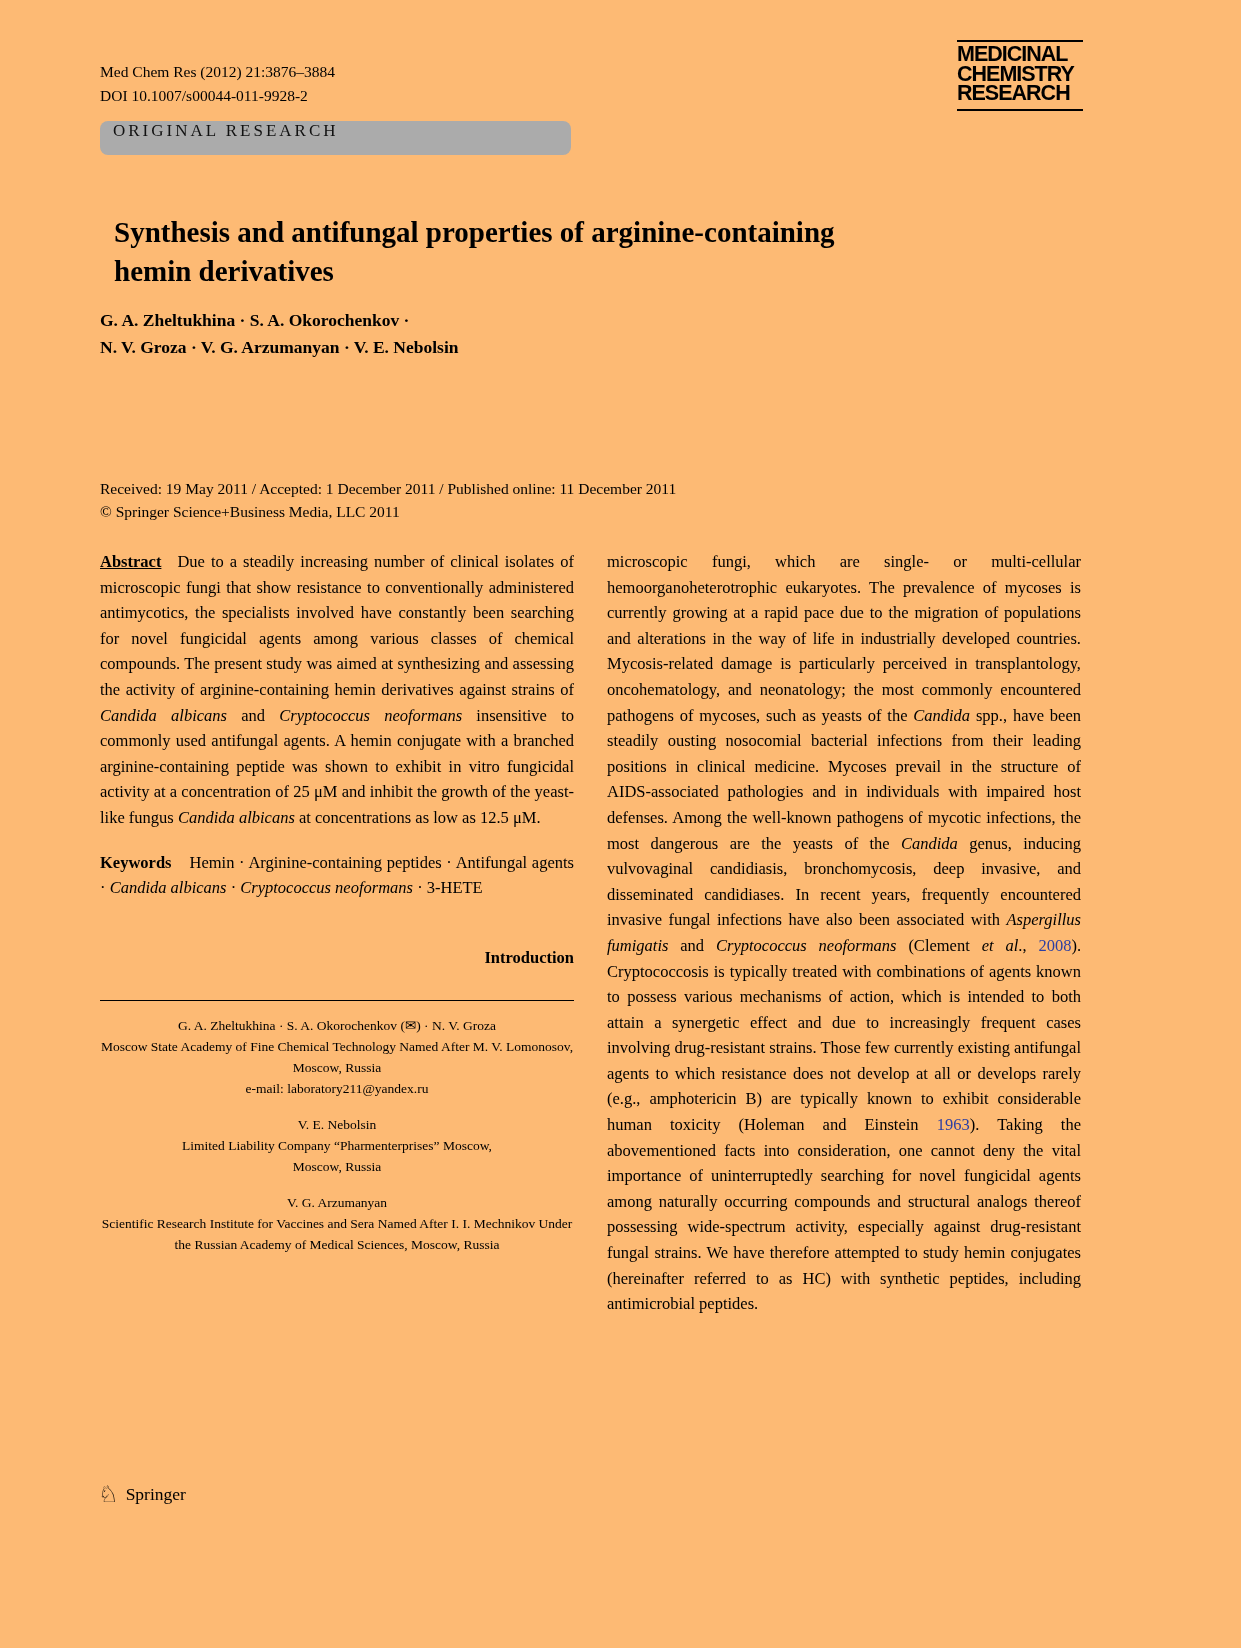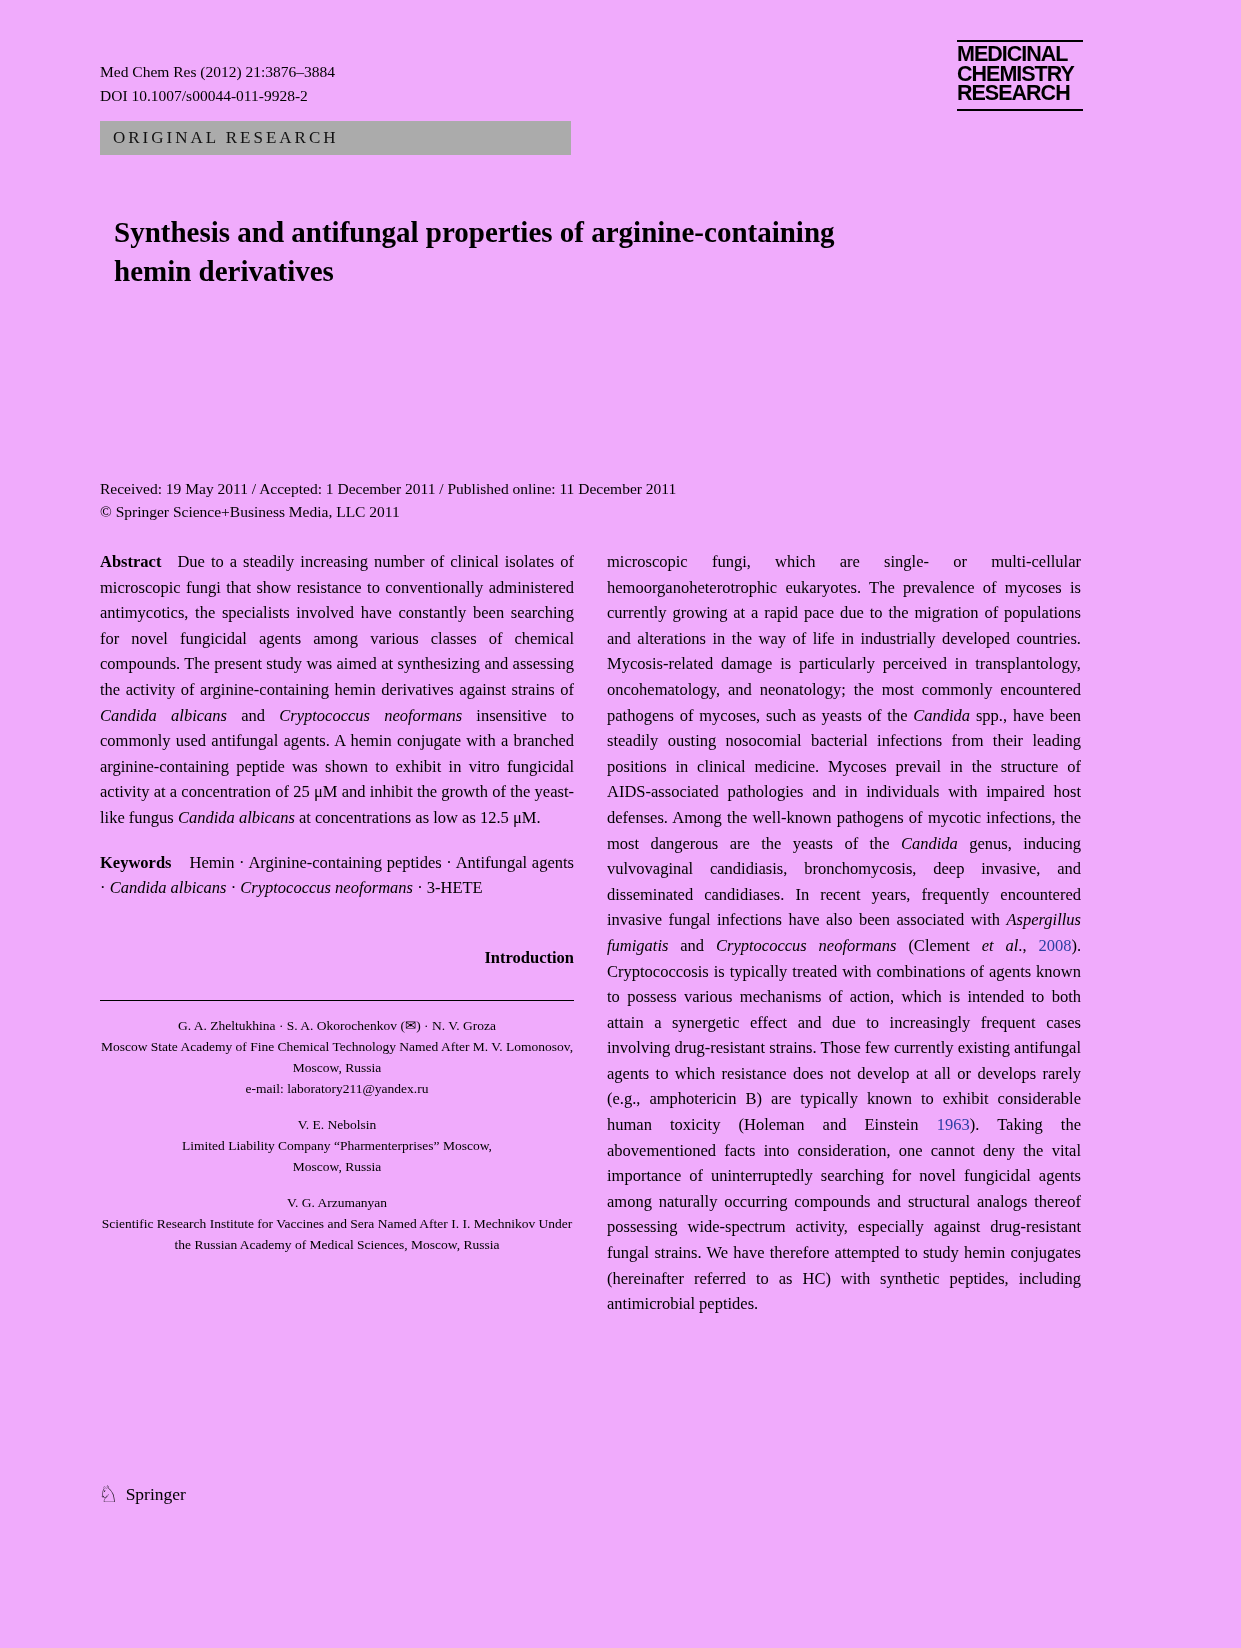--- a/index.html
+++ b/index.html
@@ -2,41 +2,41 @@
 <html style="--link: #2c3fa3; --banner_bg: #ababab;"><head>
 <meta charset="utf-8">
 <style>
   * { box-sizing: border-box; }
   html, body { margin: 0; padding: 0; background: #e9e9e9; }
   .page {
     position: relative;
     width: 1241px;
     height: 1648px;
     margin: 0 auto;
-    background: #f0abfc;
+    background: #fdba74;
     font-family: "Liberation Serif", serif;
     color: #000;
     overflow: hidden;
   }
   .header-meta {
     position: absolute; top: 60px; left: 100px;
     font-size: 15.5px; line-height: 24px;
   }
   .logo-box {
     position: absolute; top: 40px; left: 957px; width: 126px;
     border-top: 2px solid #000; border-bottom: 2px solid #000;
     padding: 3px 0 5px;
     font-family: "Liberation Sans", sans-serif;
     font-weight: 700; font-size: 21.5px; line-height: 19.5px; letter-spacing: -1px;
   }
   .banner {
     position: absolute; top: 121px; left: 100px; width: 471px; height: 34px;
     background: var(--banner_bg, #ababab);
-    display: flex; align-items: center; padding-left: 13px;
-    font-size: 17px; letter-spacing: 3px; color: #111;
+    display: flex; align-items: flex-start; padding-left: 13px;
+    font-size: 17px; letter-spacing: 3px; color: #111; border-radius: 8px;
   }
   .title {
     position: absolute; top: 199px; left: 100px; width: 950px;
     font-size: 29px; font-weight: 700; line-height: 39px;
   }
   .authors {
     position: absolute; top: 307px; left: 100px;
     font-size: 17.5px; font-weight: 700; line-height: 27px;
     white-space: pre-line;
   }
@@ -45,21 +45,21 @@
     font-size: 15.5px; line-height: 23px;
   }
   .columns {
     position: absolute; top: 549px; left: 100px; width: 1042px;
     display: flex; gap: 33px;
   }
   .col {
     width: 474px; font-size: 16.5px; line-height: 25.6px; text-align: justify;
   }
   .para { margin: 0; }
-  .abstract-label { font-weight: 700; margin-right: 16px; }
+  .abstract-label { font-weight: 700; margin-right: 16px; text-decoration: underline; }
   .keywords-block { margin-top: 19px; }
   .keywords-label { font-weight: 700; margin-right: 18px; }
   .section-heading { font-weight: 700; font-size: 16.5px; text-align: right; margin: 44px 0 27px; }
   .fn-rule { border: 0; border-top: 1.3px solid #000; margin: 30px 0 14px; }
   .footnote {
     font-size: 13.5px; line-height: 21px; text-align: center;
     white-space: pre-line; margin: 0 0 15px;
   }
   .link { color: var(--link, #2c3fa3); cursor: pointer; }
   .footer {
@@ -84,20 +84,22 @@
     <div>RESEARCH</div>
   </div>
 
   <div class="banner">
     <span>ORIGINAL RESEARCH</span>
   </div>
 
   <h1 class="title" style="white-space: pre-line; margin:14px;">Synthesis and antifungal properties of arginine-containing
 hemin derivatives</h1>
 
+  <div class="authors">G. A. Zheltukhina · S. A. Okorochenkov ·
+N. V. Groza · V. G. Arzumanyan · V. E. Nebolsin</div>
 
   <div class="received-block">
     <div>Received: 19 May 2011 / Accepted: 1 December 2011 / Published online: 11 December 2011</div>
     <div>© Springer Science+Business Media, LLC 2011</div>
   </div>
 
   <div class="columns">
 
     <div class="col">
       <p class="para"><span class="abstract-label">Abstract</span><span><span>Due to a steadily increasing number of clinical isolates of microscopic fungi that show resistance to conventionally administered antimycotics, the specialists involved have constantly been searching for novel fungicidal agents among various classes of chemical compounds. The present study was aimed at synthesizing and assessing the activity of arginine-containing hemin derivatives against strains of </span><span style="font-style: italic;">Candida albicans</span><span> and </span><span style="font-style: italic;">Cryptococcus neoformans</span><span> insensitive to commonly used antifungal agents. A hemin conjugate with a branched arginine-containing peptide was shown to exhibit in vitro fungicidal activity at a concentration of 25 μM and inhibit the growth of the yeast-like fungus </span><span style="font-style: italic;">Candida albicans</span><span> at concentrations as low as 12.5 μM.</span></span></p>

